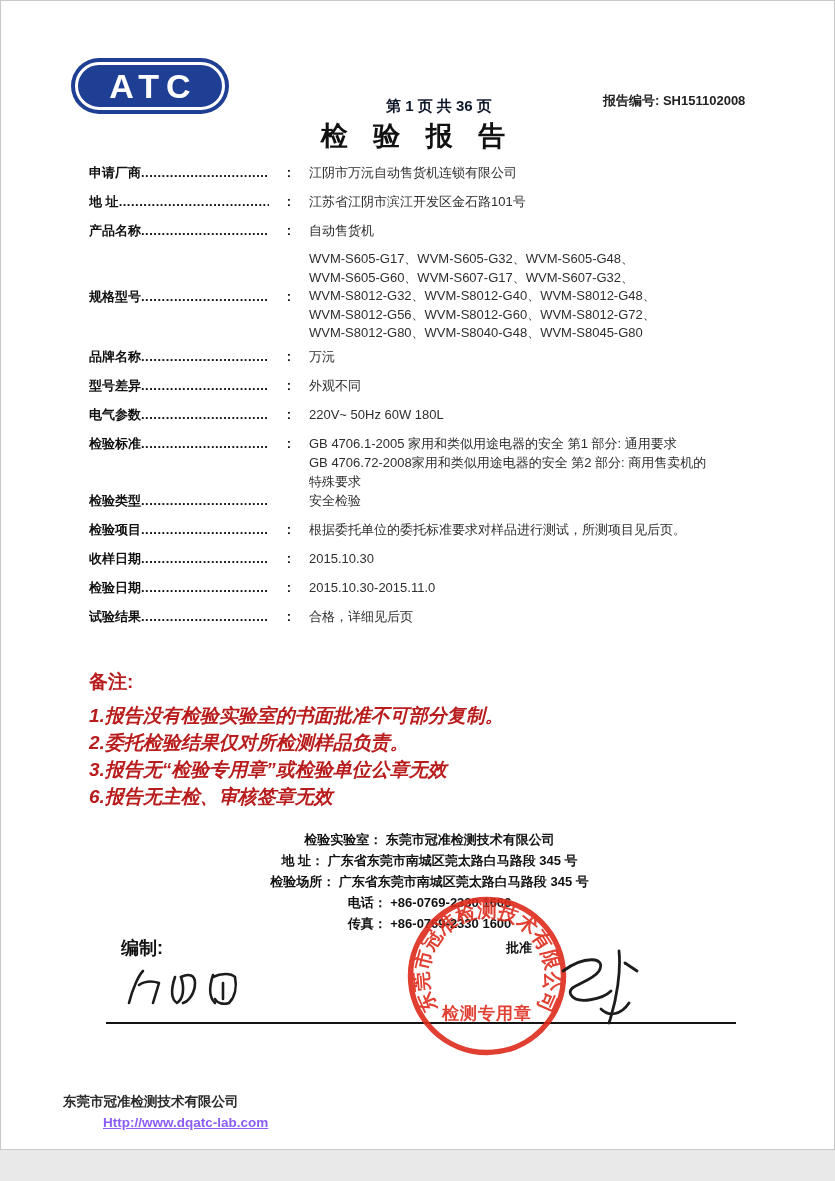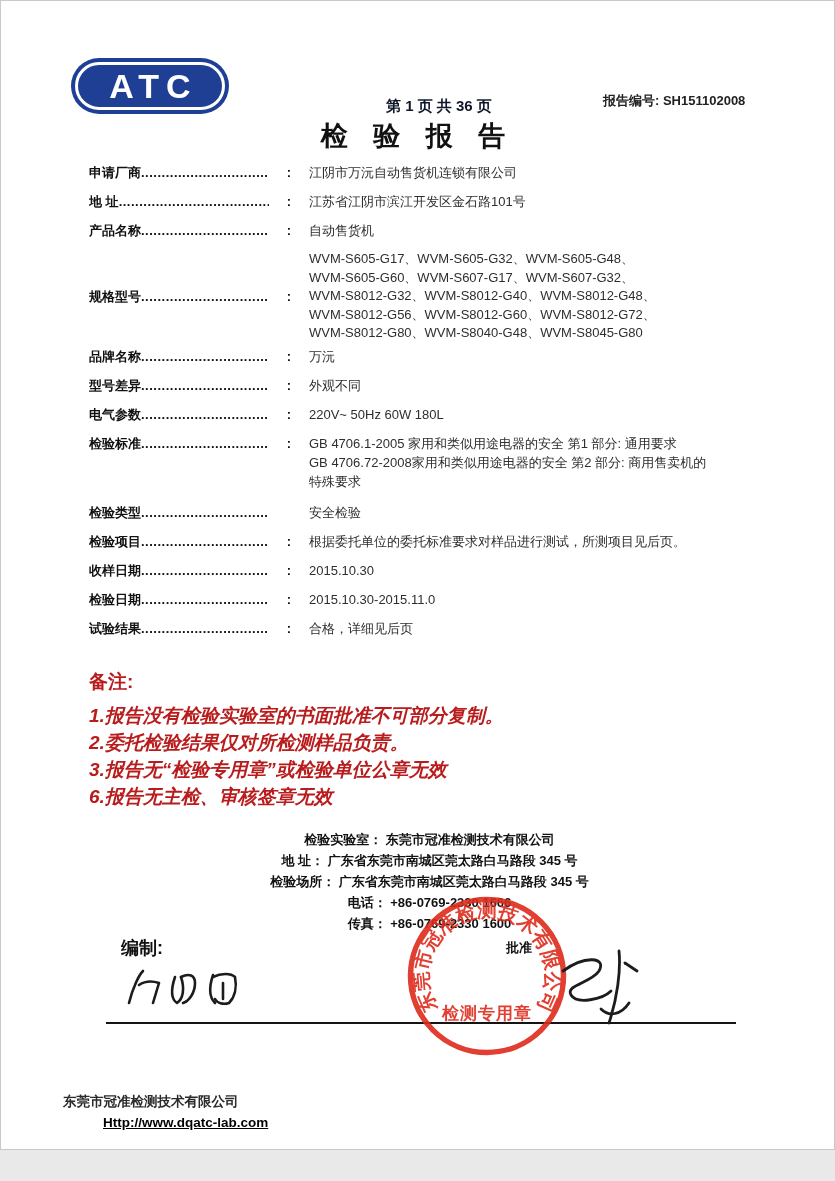--- a/index.html
+++ b/index.html
@@ -54,21 +54,21 @@
     font-weight:bold;color:#111;white-space:nowrap;
   }
   .label-cell .dots{
     flex:1;overflow:hidden;white-space:nowrap;
     letter-spacing:0.5px;font-weight:bold;color:#111;
   }
   .colon{width:40px;min-width:40px;text-align:center;font-weight:bold;color:#111;}
   .value{flex:1;color:#2e2e2e;}
   .row.model .value div{line-height:18.5px;}
   .row.model{margin-bottom:4px;}
-  .row.standards{margin-bottom:12px;}
+  .row.standards{margin-bottom:0;}
 
   
   .remarks{position:absolute;left:88px;top:668px;font-size:19px;font-weight:bold;color:#b91c1c;}
   .remarks .remarks-title{margin-bottom:11px;}
   .remarks .note{line-height:19px;margin-bottom:8px;font-style:italic;}
 
   
   .lab-info{
     position:absolute;left:0;top:828px;width:100%;
     text-align:center;font-size:13px;font-weight:bold;color:#111;
@@ -293,15 +293,15 @@
     <circle cx="82" cy="82" r="76.5" fill="none" stroke="#dd2b1c" stroke-width="5.5"></circle>
     <text font-size="19.5" font-weight="bold" fill="#dd2b1c" font-family="'DejaVu Sans',sans-serif">
       <textPath href="#ringPath" startOffset="50%" text-anchor="middle" id="stamp-ring-text">东莞市冠准检测技术有限公司</textPath>
     </text>
     <text x="82" y="125" font-size="17" font-weight="bold" fill="#dd2b1c" text-anchor="middle" letter-spacing="1" font-family="'DejaVu Sans',sans-serif" id="stamp-bottom-text">检测专用章</text>
   </svg>
 
   <div class="sign-line"></div>
 
   <div class="footer-company">东莞市冠准检测技术有限公司</div>
-  <a class="footer-link" style="color: #000000; padding-left: 40px;">Http://www.dqatc-lab.com</a>
+  <a class="footer-link" style="color: #8b5cf6; padding-left: 40px;">Http://www.dqatc-lab.com</a>
 
 </div>
 
 </body></html>

